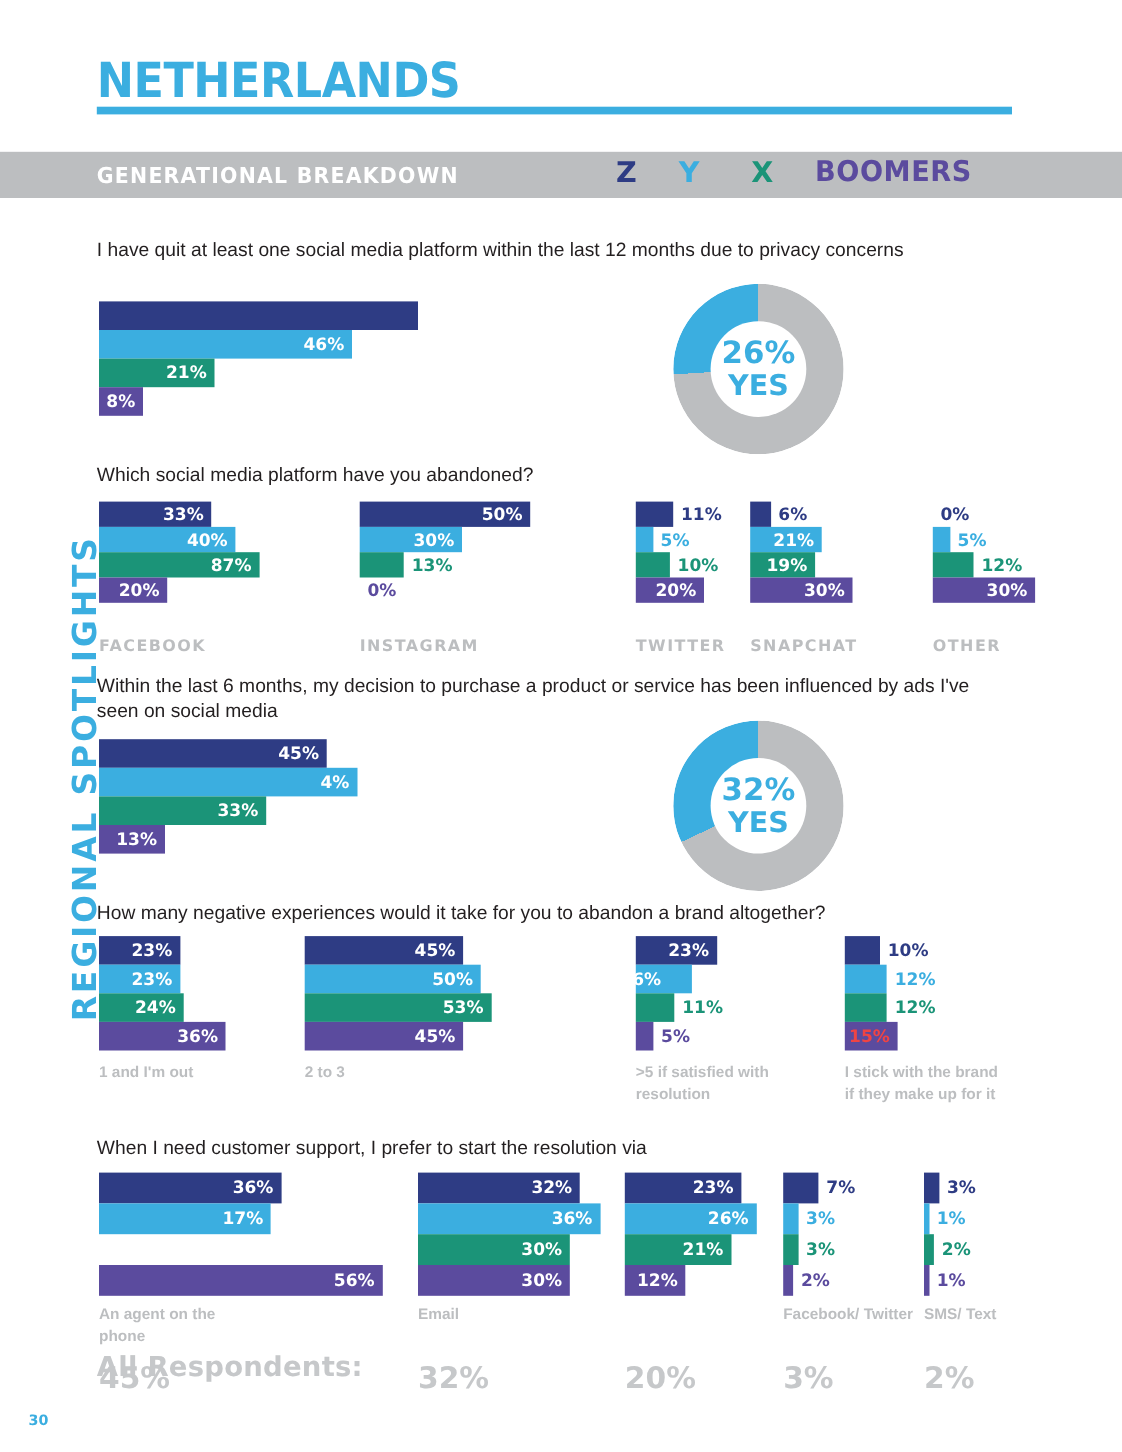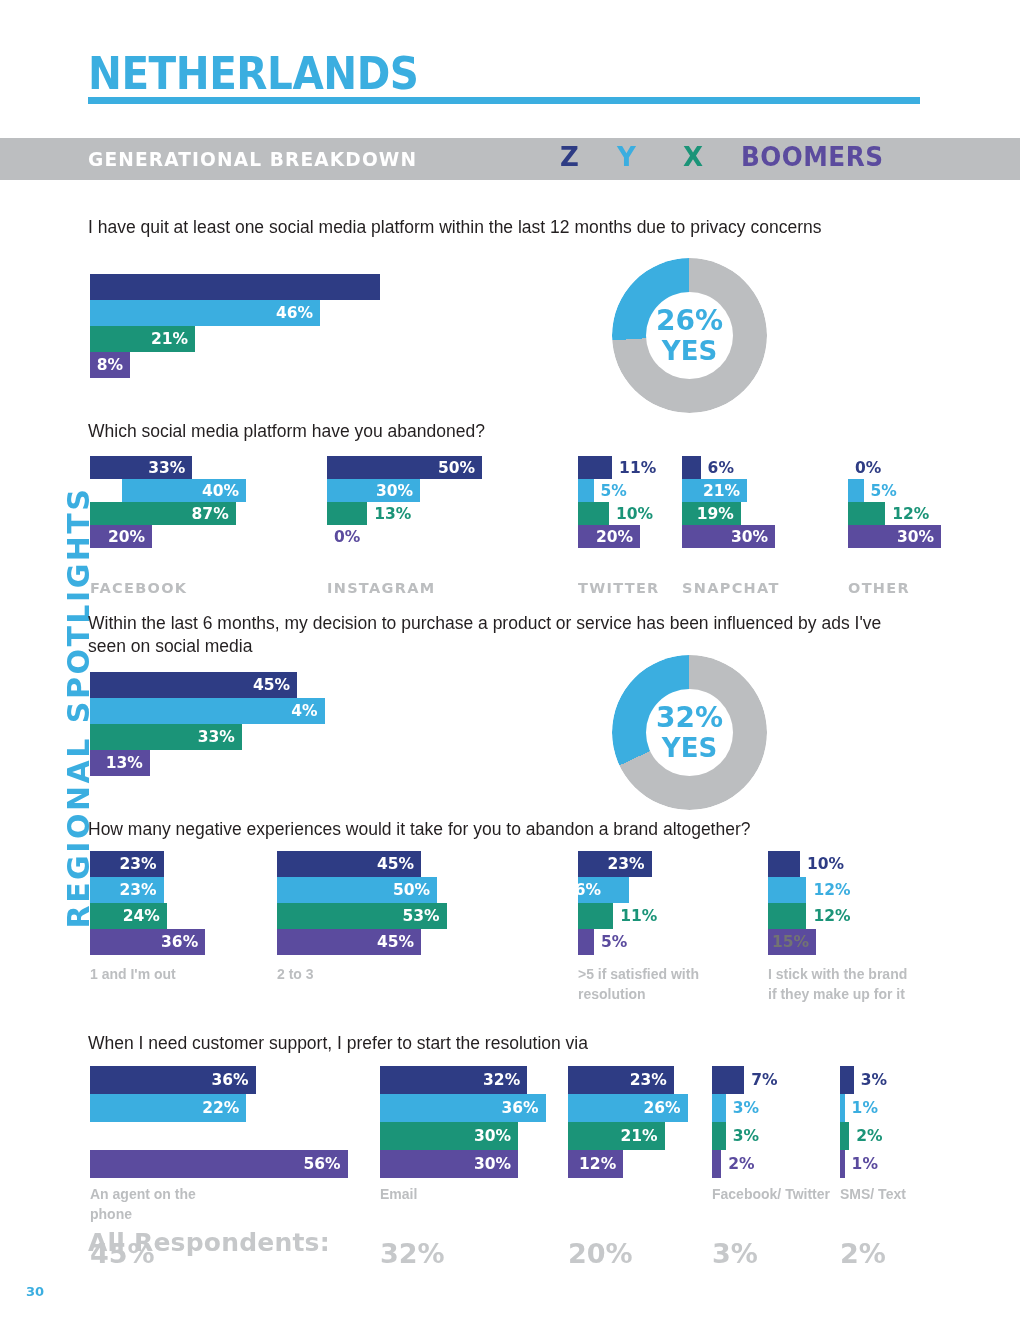--- a/index.html
+++ b/index.html
@@ -224,21 +224,21 @@
       <div class="donut-yes">YES</div>
     </div>
   </div>
 
 <div class="question" style="left:88px; top:420px; width:830px;">Which social media platform have you abandoned?</div>
 <div class="bar-group" id="grp-s2" style="left: 0px; top: 0px; width: 1020px; height: 1320px;">
     <div class="bar-row" style="position: absolute; left: 90px; top: 456px; height: 23px; width: 102.3px;">
       <div class="bar" style="width: 102.3px; background: rgb(46, 60, 132);"></div>
       <span class="bar-value inside" style="right: 7px; color: rgb(255, 255, 255);">33%</span>
     </div>
-    <div class="bar-row" style="position: absolute; left: 90px; top: 479px; height: 23px; width: 124px; margin-left: 32px;">
+    <div class="bar-row" style="position: absolute; left: 90px; top: 479px; height: 23px; width: 124px;">
       <div class="bar" style="width: 124px; background: rgb(59, 174, 224);"></div>
       <span class="bar-value inside" style="right: 7px; color: rgb(255, 255, 255);">40%</span>
     </div>
     <div class="bar-row" style="position: absolute; left: 90px; top: 502px; height: 23px; width: 145.7px;">
       <div class="bar" style="width: 145.7px; background: rgb(27, 148, 120);"></div>
       <span class="bar-value inside" style="right: 7px; color: rgb(255, 255, 255);">87%</span>
     </div>
     <div class="bar-row" style="position: absolute; left: 90px; top: 525px; height: 23px; width: 62px;">
       <div class="bar" style="width: 62px; background: rgb(91, 75, 158);"></div>
       <span class="bar-value inside" style="right: 7px; color: rgb(255, 255, 255);">20%</span>
@@ -400,34 +400,34 @@
     <div class="bar-row" style="position: absolute; left: 768px; top: 877px; height: 26px; width: 38.4px;">
       <div class="bar" style="width: 38.4px; background: rgb(59, 174, 224);"></div>
       <span class="bar-value" style="left: 45.4px; color: rgb(59, 174, 224);">12%</span>
     </div>
     <div class="bar-row" style="position: absolute; left: 768px; top: 903px; height: 26px; width: 38.4px;">
       <div class="bar" style="width: 38.4px; background: rgb(27, 148, 120);"></div>
       <span class="bar-value" style="left: 45.4px; color: rgb(27, 148, 120);">12%</span>
     </div>
     <div class="bar-row" style="position: absolute; left: 768px; top: 929px; height: 26px; width: 48px;">
       <div class="bar" style="width: 48px; background: rgb(91, 75, 158);"></div>
-      <span class="bar-value inside" style="right: 7px; color: #737373;">15%</span>
+      <span class="bar-value inside" style="right: 7px; color: #ef4444;">15%</span>
     </div>
     <div class="cat-label" style="left: 768px; top: 964px; width: 150px;">I stick with the brand if  they make up for it</div>
   </div>
 
 <div class="question" style="left:88px; top:1032px; width:830px;">When I need customer support, I prefer to start the resolution via</div>
 <div class="bar-group" id="grp-s5" style="left: 0px; top: 0px; width: 1020px; height: 1320px;">
     <div class="bar-row" style="position: absolute; left: 90px; top: 1066px; height: 28px; width: 165.6px;">
       <div class="bar" style="width: 165.6px; background: rgb(46, 60, 132);"></div>
       <span class="bar-value inside" style="right: 7px; color: rgb(255, 255, 255);">36%</span>
     </div>
     <div class="bar-row" style="position: absolute; left: 90px; top: 1094px; height: 28px; width: 156.4px;">
       <div class="bar" style="width: 156.4px; background: rgb(59, 174, 224);"></div>
-      <span class="bar-value inside" style="right: 7px; color: rgb(255, 255, 255);">22%</span>
+      <span class="bar-value inside" style="right: 7px; color: rgb(255, 255, 255);">17%</span>
     </div>
     <div class="bar-row" style="position: absolute; left: 90px; top: 1150px; height: 28px; width: 257.6px;">
       <div class="bar" style="width: 257.6px; background: rgb(91, 75, 158);"></div>
       <span class="bar-value inside" style="right: 7px; color: rgb(255, 255, 255);">56%</span>
     </div>
     <div class="cat-label" style="left: 90px; top: 1184px; width: 145px;">An agent on the phone</div>
     <div class="all-resp-val" style="left: 90px; top: 1238px;">45%</div>
     <div class="bar-row" style="position: absolute; left: 380px; top: 1066px; height: 28px; width: 147.2px;">
       <div class="bar" style="width: 147.2px; background: rgb(46, 60, 132);"></div>
       <span class="bar-value inside" style="right: 7px; color: rgb(255, 255, 255);">32%</span>

